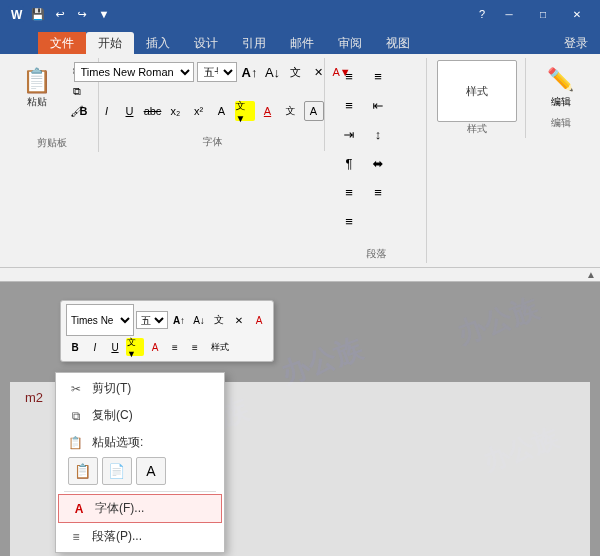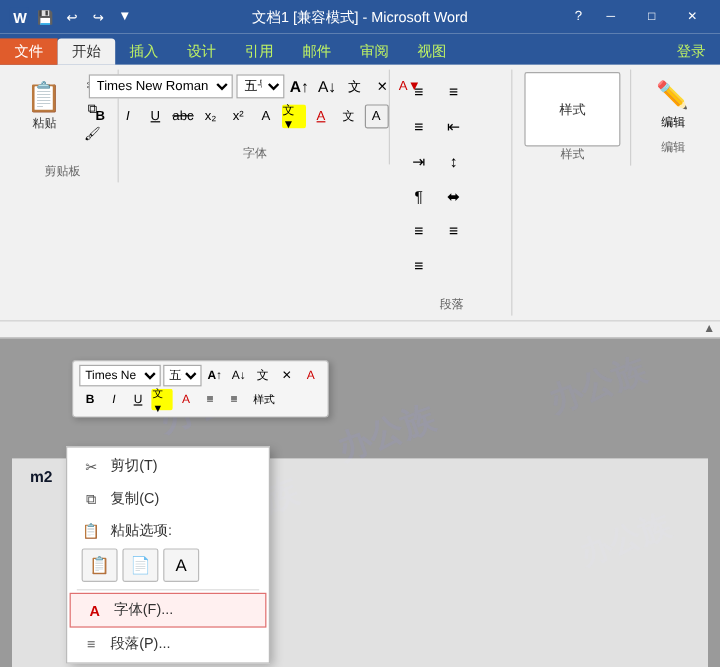--- a/index.html
+++ b/index.html
@@ -29,35 +29,36 @@
     .win-btn { width: 30px; height: 18px; display: flex; align-items: center; justify-content: center; font-size: 10px; color: white; cursor: pointer; }
     .ribbon-tabs {
       background: #2b579a;
       display: flex;
       height: 26px;
       align-items: flex-end;
     }
     .ribbon-tab {
       padding: 4px 12px;
       font-size: 12px;
-      color: #bef264;
+      color: #e5e5e5;
       cursor: pointer;
       border-radius: 3px 3px 0 0;
       height: 22px;
       display: flex;
       align-items: center;
     }
     .ribbon-tab.active {
       background: #f1f1f1;
       color: #333;
     }
     .ribbon-tab:first-child {
       background: #e05c2c;
       color: white;
       border-radius: 0;
+      margin-left: 38px;
     }
     .ribbon-content {
       background: #f1f1f1;
       border-bottom: 1px solid #c6c6c6;
       padding: 4px 6px;
       display: flex;
       align-items: flex-start;
       gap: 2px;
       min-height: 80px;
     }
@@ -254,21 +255,21 @@
       z-index: 100;
     }
     .mini-toolbar-row {
       display: flex;
       align-items: center;
       gap: 2px;
       margin-bottom: 2px;
     }
     .mini-font-select {
       width: 68px;
-      height: 18px;
+      height: 32px;
       font-size: 10px;
       border: 1px solid #aaa;
       background: white;
     }
     .mini-size-select {
       width: 32px;
       height: 18px;
       font-size: 10px;
       border: 1px solid #aaa;
       background: white;
@@ -341,21 +342,20 @@
       <svg width="16" height="16" viewBox="0 0 16 16">
           <rect width="16" height="16" fill="#2b579a" rx="2"></rect>
           <text x="3" y="13" font-size="12" fill="white" font-weight="bold">W</text>
         </svg>
     </div>
     <div class="title-icon" title="保存">💾</div>
     <div class="title-icon">↩</div>
     <div class="title-icon">↪</div>
     <div class="title-icon">▼</div>
   </div>
-  <div class="title-bar-title">文档1 [兼容模式] - Microsoft Word</div>
   <div class="title-bar-icons">
     <div class="title-icon">?</div>
     <div class="win-btn">─</div>
     <div class="win-btn">□</div>
     <div class="win-btn close">✕</div>
   </div>
 </div>
 
 <div class="ribbon-tabs">
   <div class="ribbon-tab">文件</div>
@@ -380,21 +380,21 @@
       <div class="clipboard-small">
         <div class="small-btn">✂</div>
         <div class="small-btn">⧉</div>
         <div class="small-btn">🖌</div>
       </div>
     </div>
     <div class="ribbon-group-label">剪贴板</div>
   </div>
 
   <div class="ribbon-group" style="padding-bottom:16px;min-width:200px;">
-    <div style="display:flex;flex-direction:column;gap:3px;padding-top:2px;padding-bottom:12px;">
+    <div style="display:flex;flex-direction:column;gap:17px;padding-top:2px;padding-bottom:12px;">
       <div class="font-group-row">
         <select class="font-select">
           <option>Times New Roman</option>
         </select>
         <select class="size-select">
           <option>五号</option>
         </select>
         <div class="fmt-btn" style="font-size:13px;font-weight:bold;">A↑</div>
         <div class="fmt-btn" style="font-size:13px;">A↓</div>
         <div class="fmt-btn" style="font-size:11px;">文</div>
@@ -483,21 +483,21 @@
       <div class="mini-btn" style="background:yellow;font-size:9px;">文▼</div>
       <div class="mini-btn" style="color:#c00;">A</div>
       <div class="mini-btn">≡</div>
       <div class="mini-btn">≡</div>
       <div class="mini-btn" style="font-size:9px;width:28px;">样式</div>
     </div>
   </div>
 
   <div style="position:absolute;top:100px;left:10px;right:10px;bottom:0;background:white;opacity:0.7;"></div>
 
-  <div style="position:absolute;top:108px;left:25px;font-size:13px;color:#0f172a;font-weight:bold;z-index:10;">m2</div>
+  <div style="position:absolute;top:108px;left:25px;font-size:13px;color:#7f1d1d;font-weight:normal;z-index:10;">m2</div>
 
   <div class="context-menu">
     <div class="ctx-item">
       <div class="ctx-icon">✂</div>
       <span>剪切(T)</span>
     </div>
     <div class="ctx-item">
       <div class="ctx-icon">⧉</div>
       <span>复制(C)</span>
     </div>

